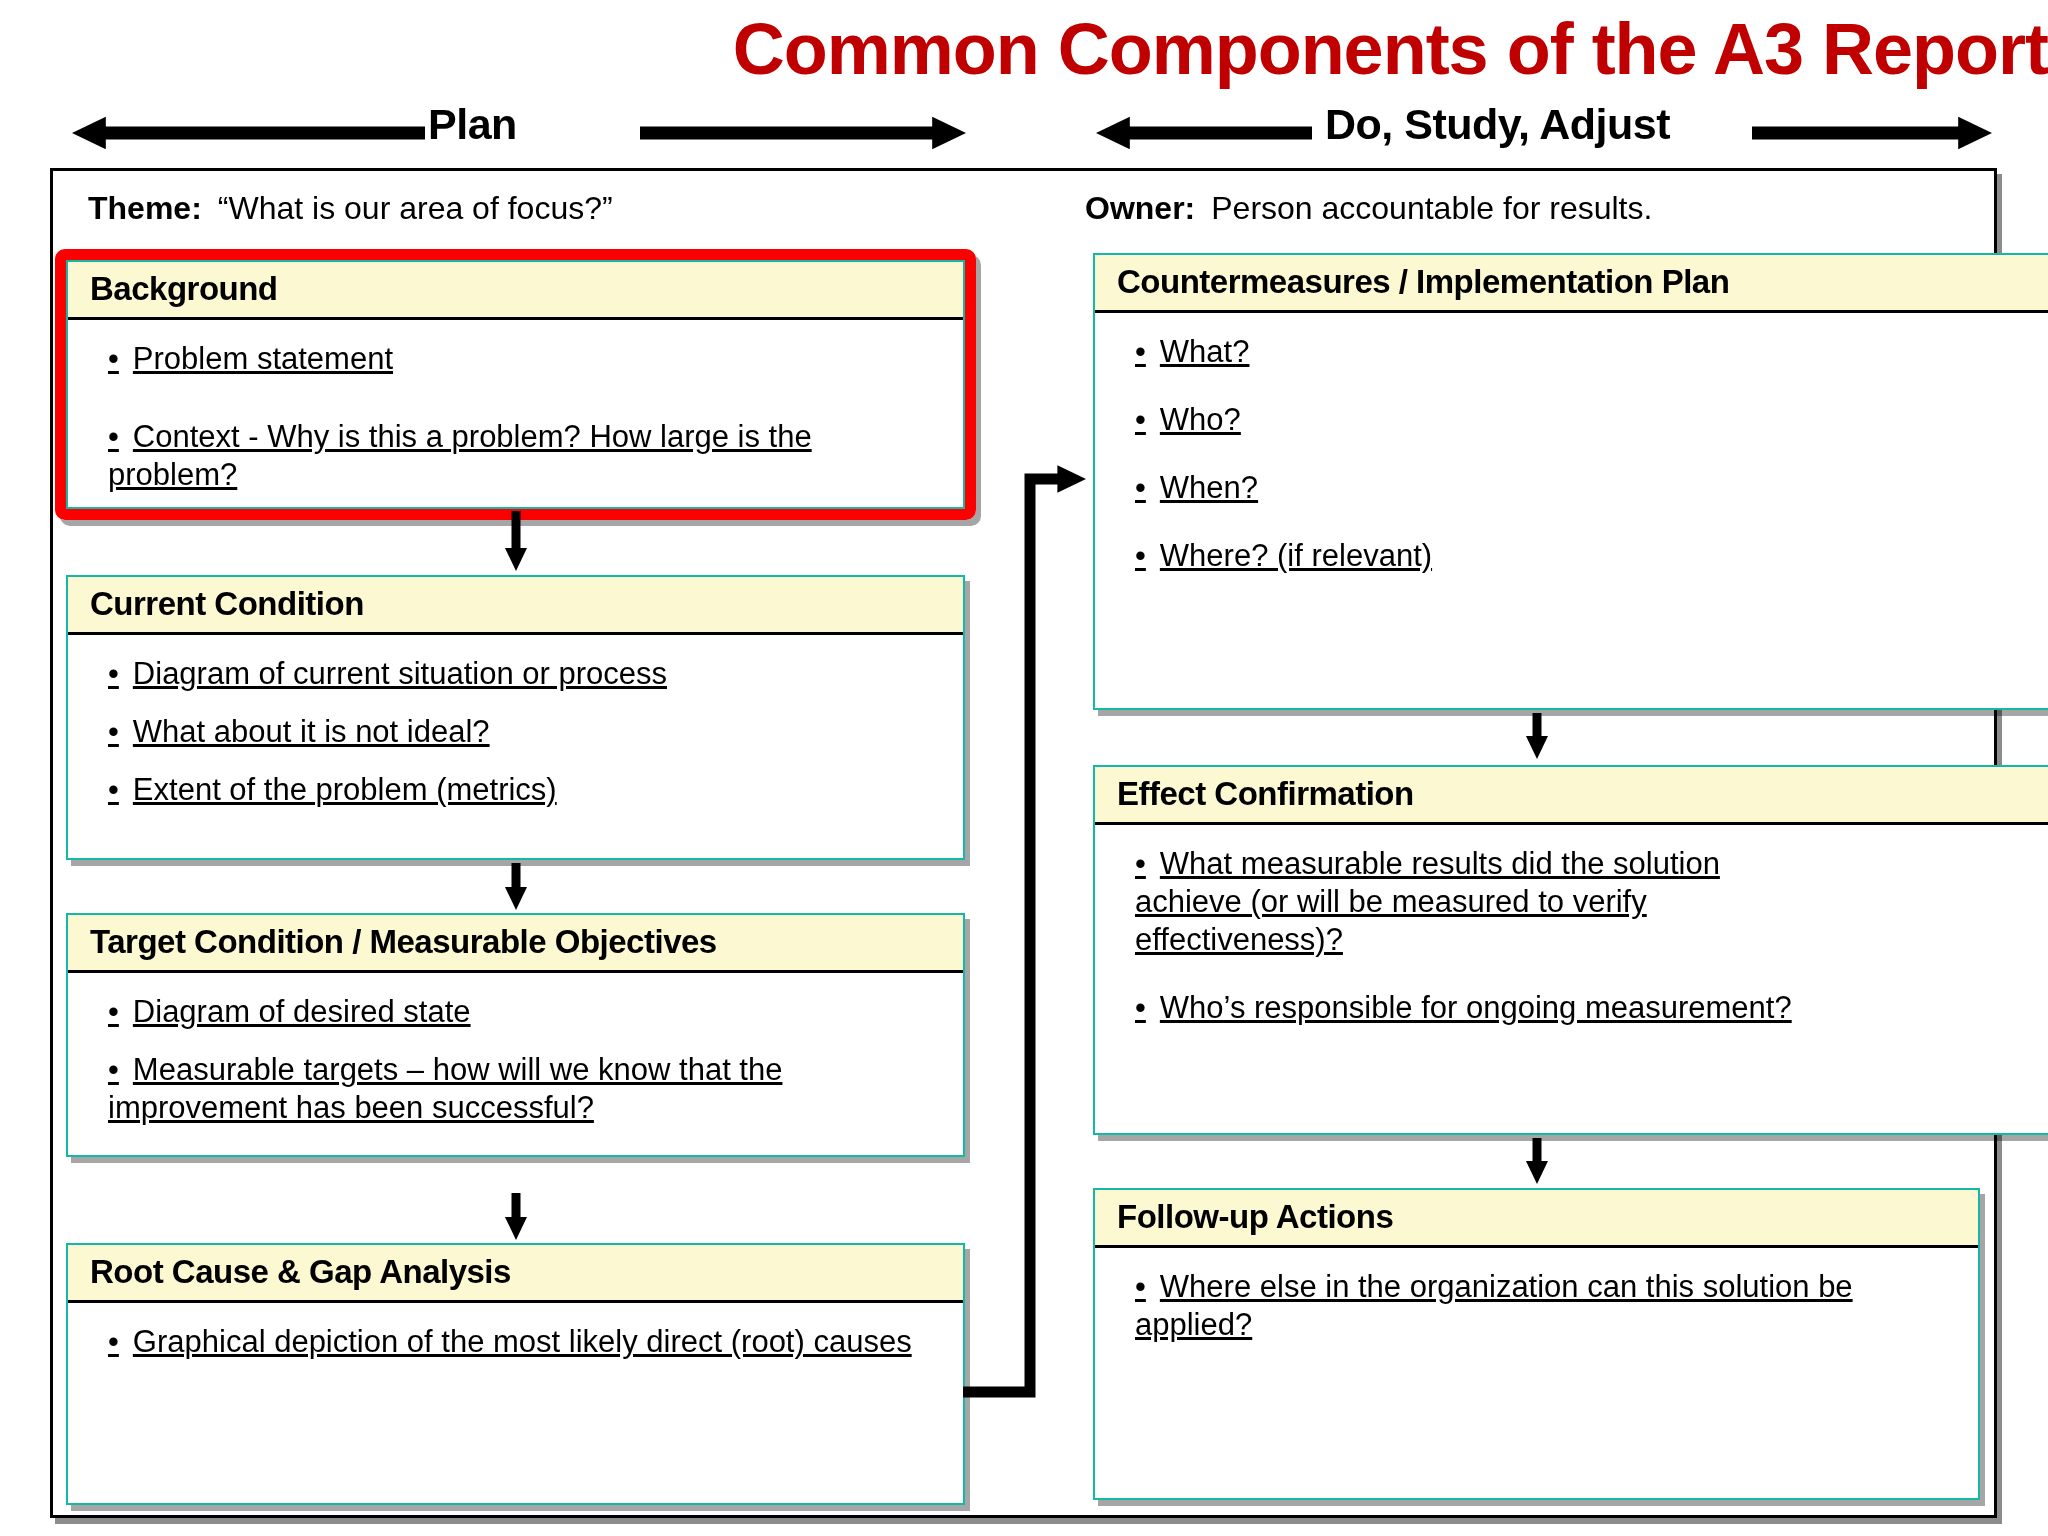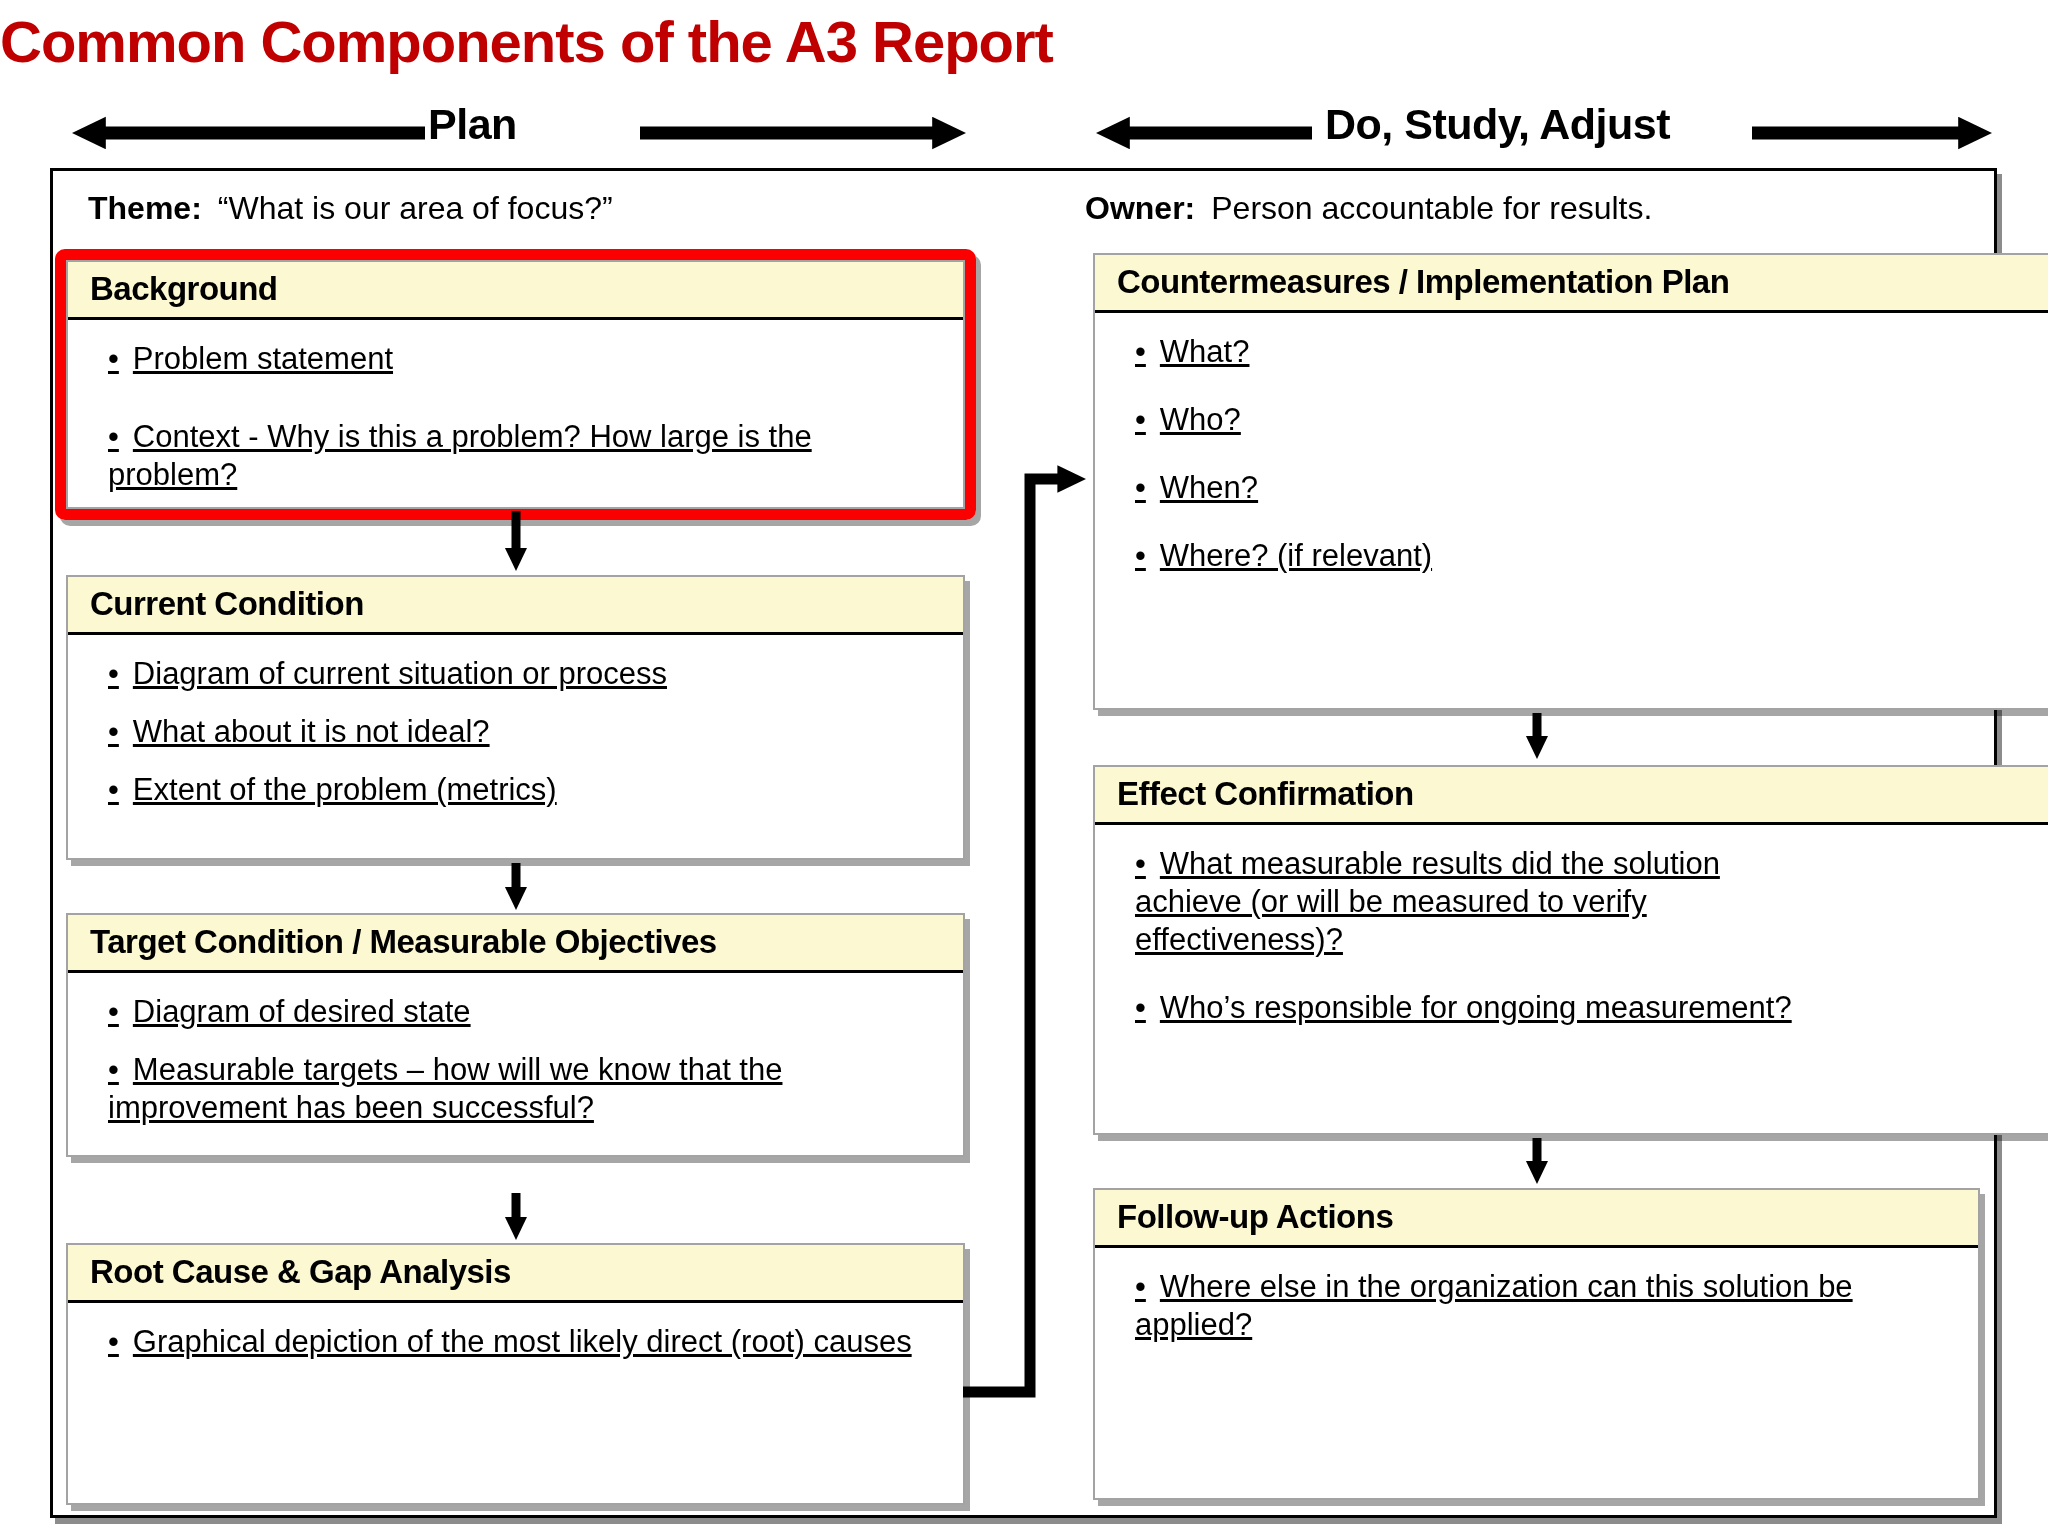--- a/index.html
+++ b/index.html
@@ -5,21 +5,21 @@
   * { margin:0; padding:0; box-sizing:border-box; }
   html,body { background:#ffffff; }
   body {
     width:2048px; height:1536px; position:relative; overflow:hidden;
     font-family:"Liberation Sans","DejaVu Sans",sans-serif; color:#000;
   }
   .canvas { position:absolute; inset:0; }
 
   .title {
     position:absolute; top:8px; left:0; width:100%;
-    text-align:left; font-size:58px; font-weight:bold;
+    text-align:right; font-size:72px; font-weight:bold;
     color:#C00000; letter-spacing:-1px;
   }
 
   .phase {
     position:absolute; top:100px; font-size:43px; font-weight:bold;
     letter-spacing:-0.5px; white-space:nowrap;
   }
   .phase-plan { left:428px; width:200px; }
   .phase-dsa  { left:1325px; width:400px; }
 
@@ -35,21 +35,21 @@
   .meta-owner { left:1085px; }
 
   .redframe {
     position:absolute; left:55px; top:249px;
     border:11px solid #FA0000; border-radius:10px;
     box-shadow:5px 6px 0 rgba(0,0,0,0.35);
   }
   .redframe .box { position:static; box-shadow:none; }
 
   .box {
-    position:absolute; border:2px solid #a3a3a3; background:#fff;
+    position:absolute; border:2px solid #14b8a6; background:#fff;
     box-shadow:5px 6px 0 rgba(0,0,0,0.35);
   }
   .box-header {
     height:58px; background:#FBF8D2; border-bottom:3px solid #000;
     font-weight:bold; font-size:33px; line-height:54px;
     padding-left:22px; letter-spacing:-0.5px; white-space:nowrap;
   }
   .box-body { padding:20px 26px 0 40px; font-size:31px; line-height:38px; }
   .bullet { max-width:860px;text-decoration:underline; }
   .bullet + .bullet { margin-top:20px; }

